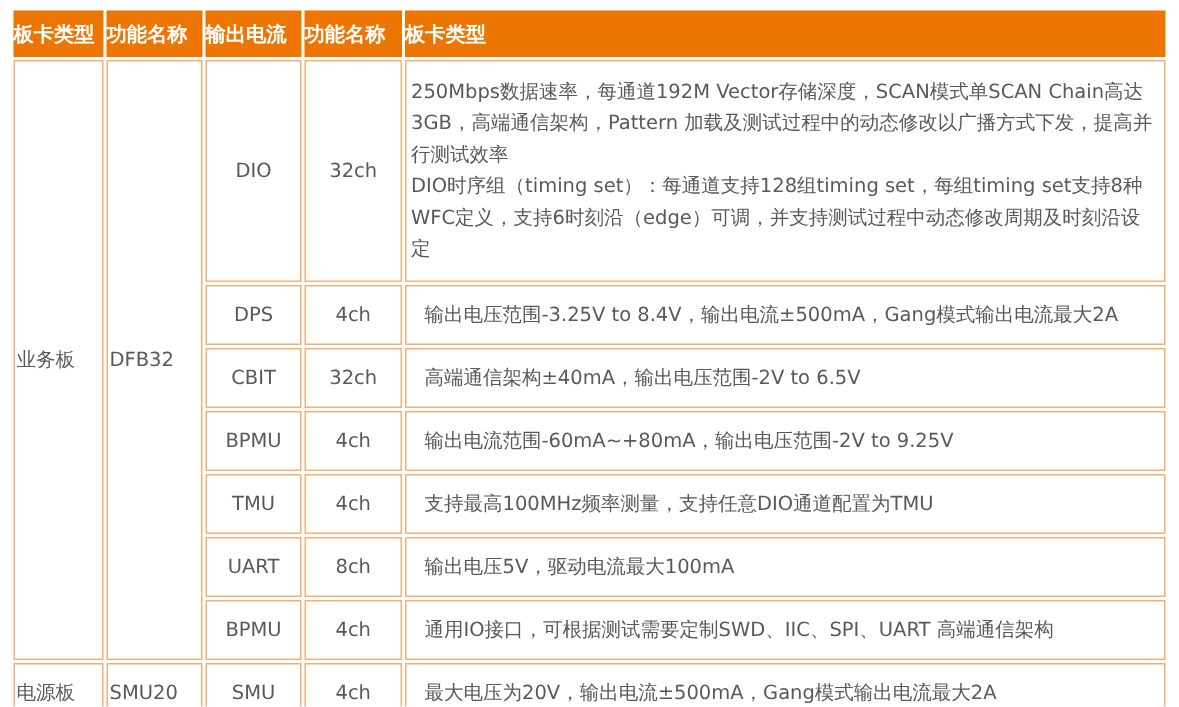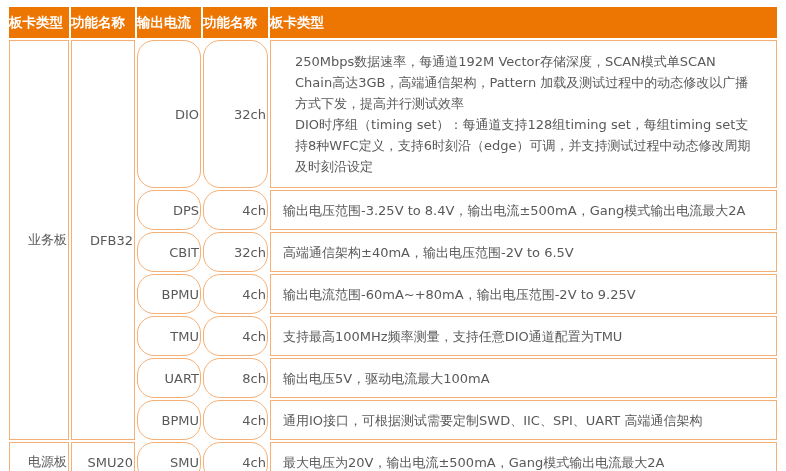--- a/index.html
+++ b/index.html
@@ -34,30 +34,30 @@
   }
   table.spec td{
     background:#ffffff;
     border:1px solid var(--border-c);
     font-size:13px;
     color:var(--text-c);
     vertical-align:middle;
   }
   td.group{
     background:var(--peach-bg);
-    text-align:right;
+    text-align:left;
   }
-  td.center{text-align:right;border-radius:17px;}
+  td.center{text-align:center;}
   td.desc{
     text-align:left;
     padding:4px 12px;
     line-height:21px;
     white-space:pre-line;
   }
-  td.desc-tall{padding:10px 24px;}
+  td.desc-tall{padding:10px 3px;}
   tr.row-std td{height:30px;}
 </style>
 </head>
 <body>
 
 <div class="wrap">
   <table class="spec">
     <colgroup>
       <col style="width:60px">
       <col style="width:64px">

